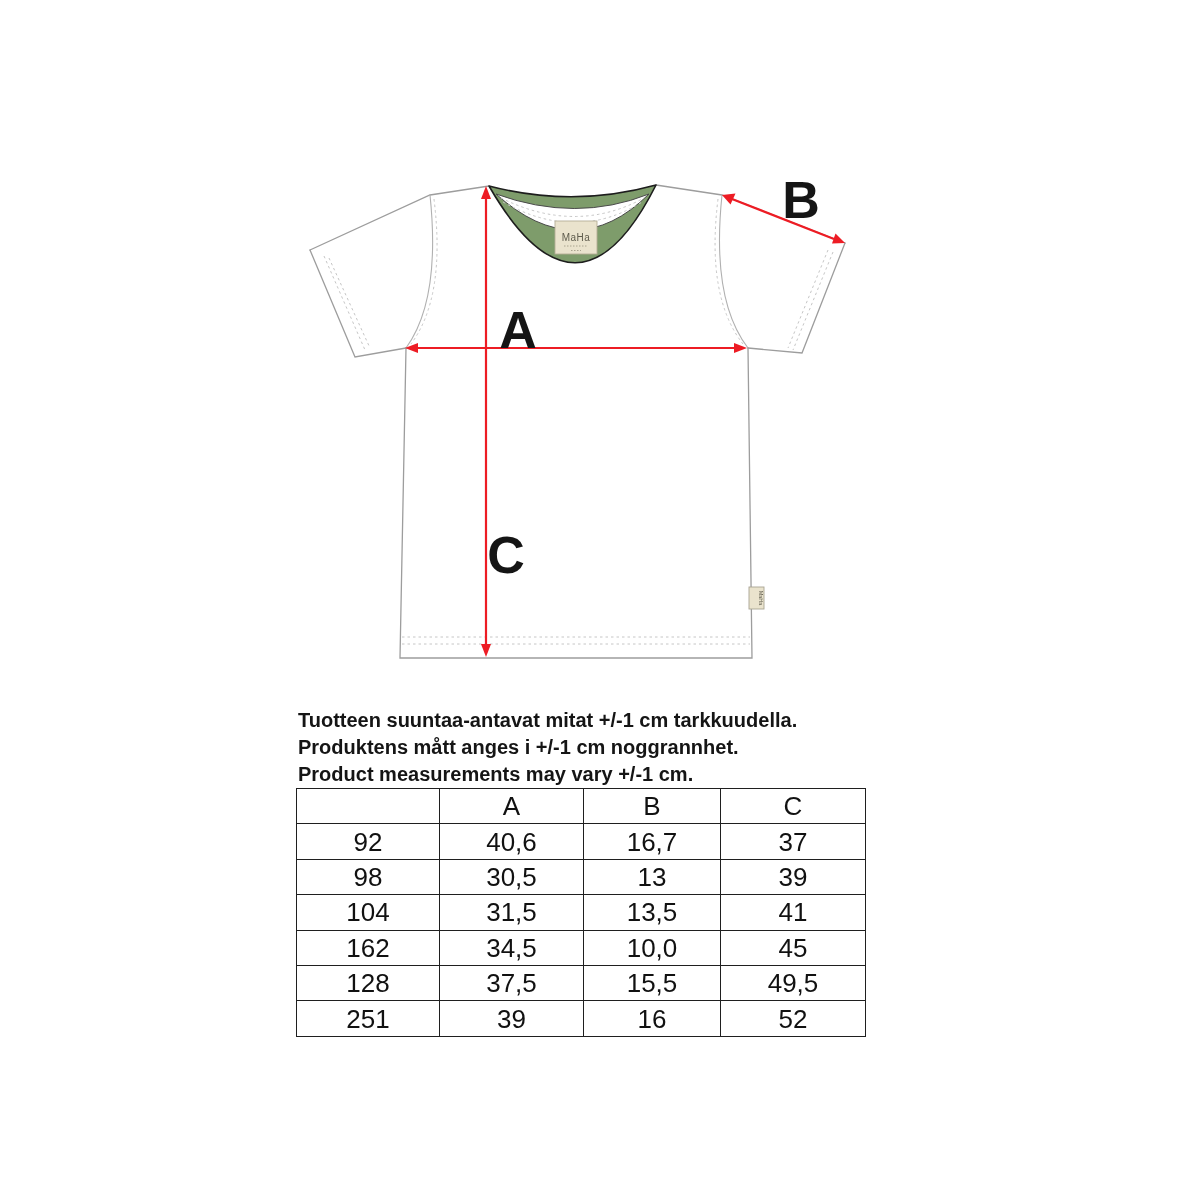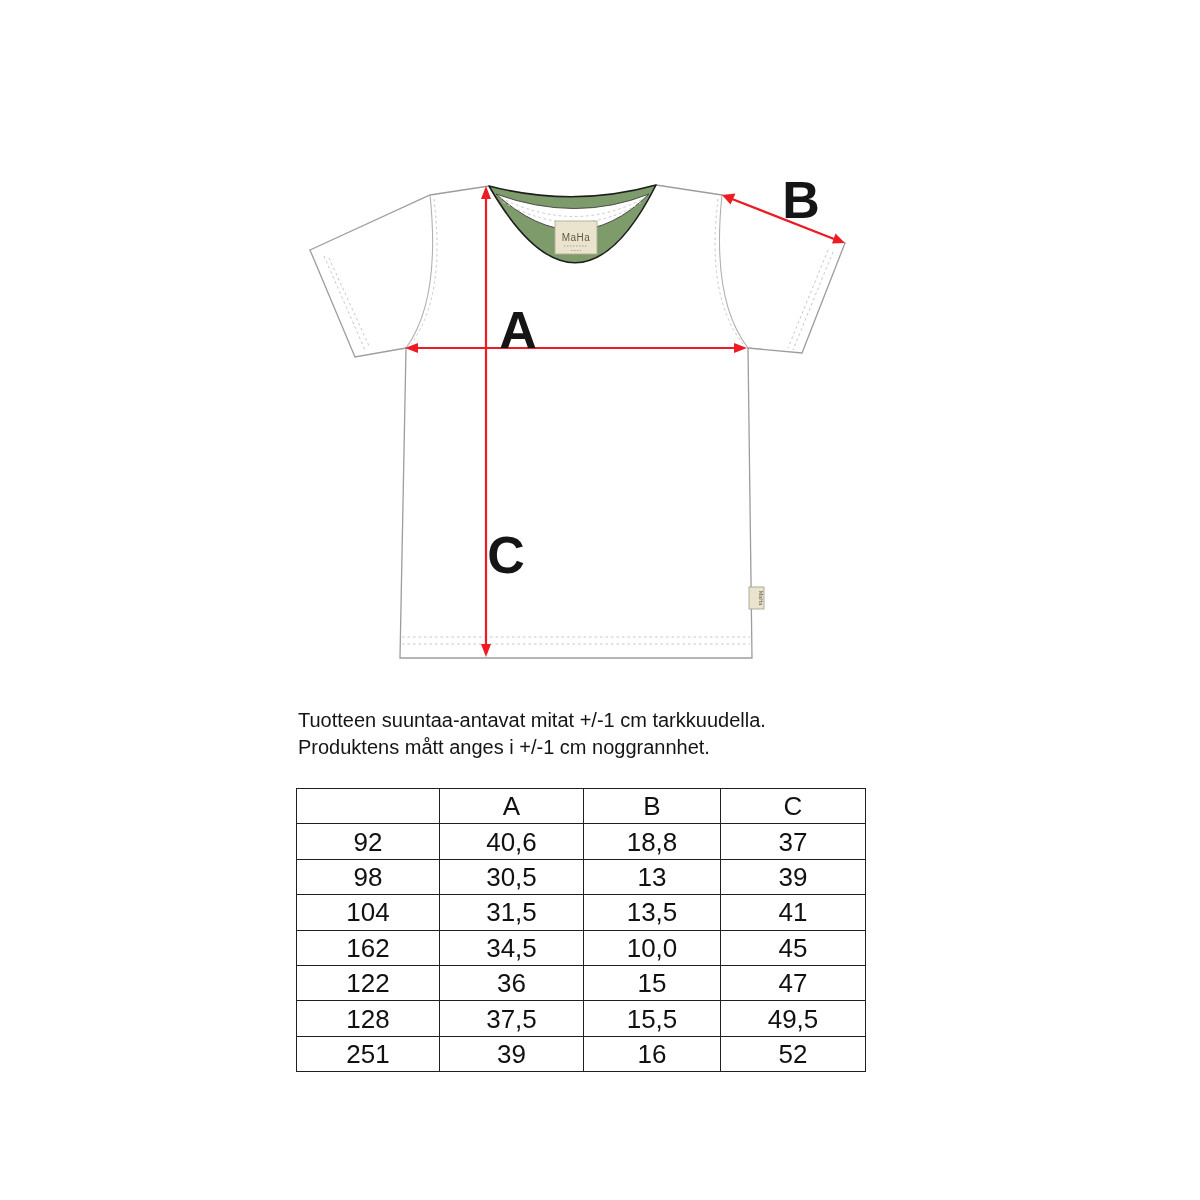--- a/index.html
+++ b/index.html
@@ -4,21 +4,21 @@
 <style>
   html,body{margin:0;padding:0;background:#ffffff;}
   #page{position:relative;width:1200px;height:1200px;background:#fff;overflow:hidden;
         font-family:"Liberation Sans",sans-serif;color:#111;}
   svg{position:absolute;left:0;top:0;}
   .ol{stroke:#9d9d9d;stroke-width:1.3;fill:none;stroke-linecap:round;}
   .st{stroke:#c6c6c6;stroke-width:1;fill:none;stroke-dasharray:2.5 3;}
   .redline{stroke-width:2.2;fill:none;}
   .letter{font-family:"Liberation Sans",sans-serif;font-size:52px;font-weight:bold;fill:#151515;}
   .tinytxt{font-family:"Liberation Sans",sans-serif;fill:#5e5b4c;}
-  .notes{position:absolute;left:298px;top:707px;font-size:20px;line-height:27px;color:#151515;}
+  .notes{position:absolute;left:298px;top:707px;font-size:20px;line-height:27px;color:#151515;font-weight:bold;}
   table{position:absolute;left:296px;top:788px;border-collapse:collapse;table-layout:fixed;
         font-family:"Liberation Sans",sans-serif;font-size:26px;color:#111;}
   td,th{border:1.6px solid #1f1f1f;height:34.4px;padding:0;text-align:center;
         vertical-align:middle;font-weight:normal;line-height:1;}
 </style>
 </head>
 <body>
 <div id="page">
 
 <svg width="1200" height="1200" viewBox="0 0 1200 1200">
@@ -79,20 +79,21 @@
 
     <text class="letter" x="518" y="348" text-anchor="middle">A</text>
     <text class="letter" x="801" y="218" text-anchor="middle">B</text>
     <text class="letter" x="506" y="573" text-anchor="middle">C</text>
   </g>
 </svg>
 
 <div class="notes">
   <div>Tuotteen suuntaa-antavat mitat +/-1 cm tarkkuudella.</div>
   <div>Produktens mått anges i +/-1 cm noggrannhet.</div>
+  <div>Product measurements may vary +/-1 cm.</div>
 </div>
 
 <table>
   <colgroup>
     <col style="width:143px">
         <col style="width:144px">
         <col style="width:137px">
         <col style="width:145px">
   </colgroup>
   <thead>
@@ -100,21 +101,21 @@
       <th></th>
       <th>A</th>
       <th>B</th>
       <th>C</th>
     </tr>
   </thead>
   <tbody>
         <tr>
           <td>92</td>
           <td>40,6</td>
-          <td>18,8</td>
+          <td>16,7</td>
           <td>37</td>
         </tr>
         <tr>
           <td>98</td>
           <td>30,5</td>
           <td>13</td>
           <td>39</td>
         </tr>
         <tr>
           <td>104</td>
@@ -122,26 +123,20 @@
           <td>13,5</td>
           <td>41</td>
         </tr>
         <tr>
           <td>162</td>
           <td>34,5</td>
           <td>10,0</td>
           <td>45</td>
         </tr>
         <tr>
-          <td>122</td>
-          <td>36</td>
-          <td>15</td>
-          <td>47</td>
-        </tr>
-        <tr>
           <td>128</td>
           <td>37,5</td>
           <td>15,5</td>
           <td>49,5</td>
         </tr>
         <tr>
           <td>251</td>
           <td>39</td>
           <td>16</td>
           <td>52</td>

